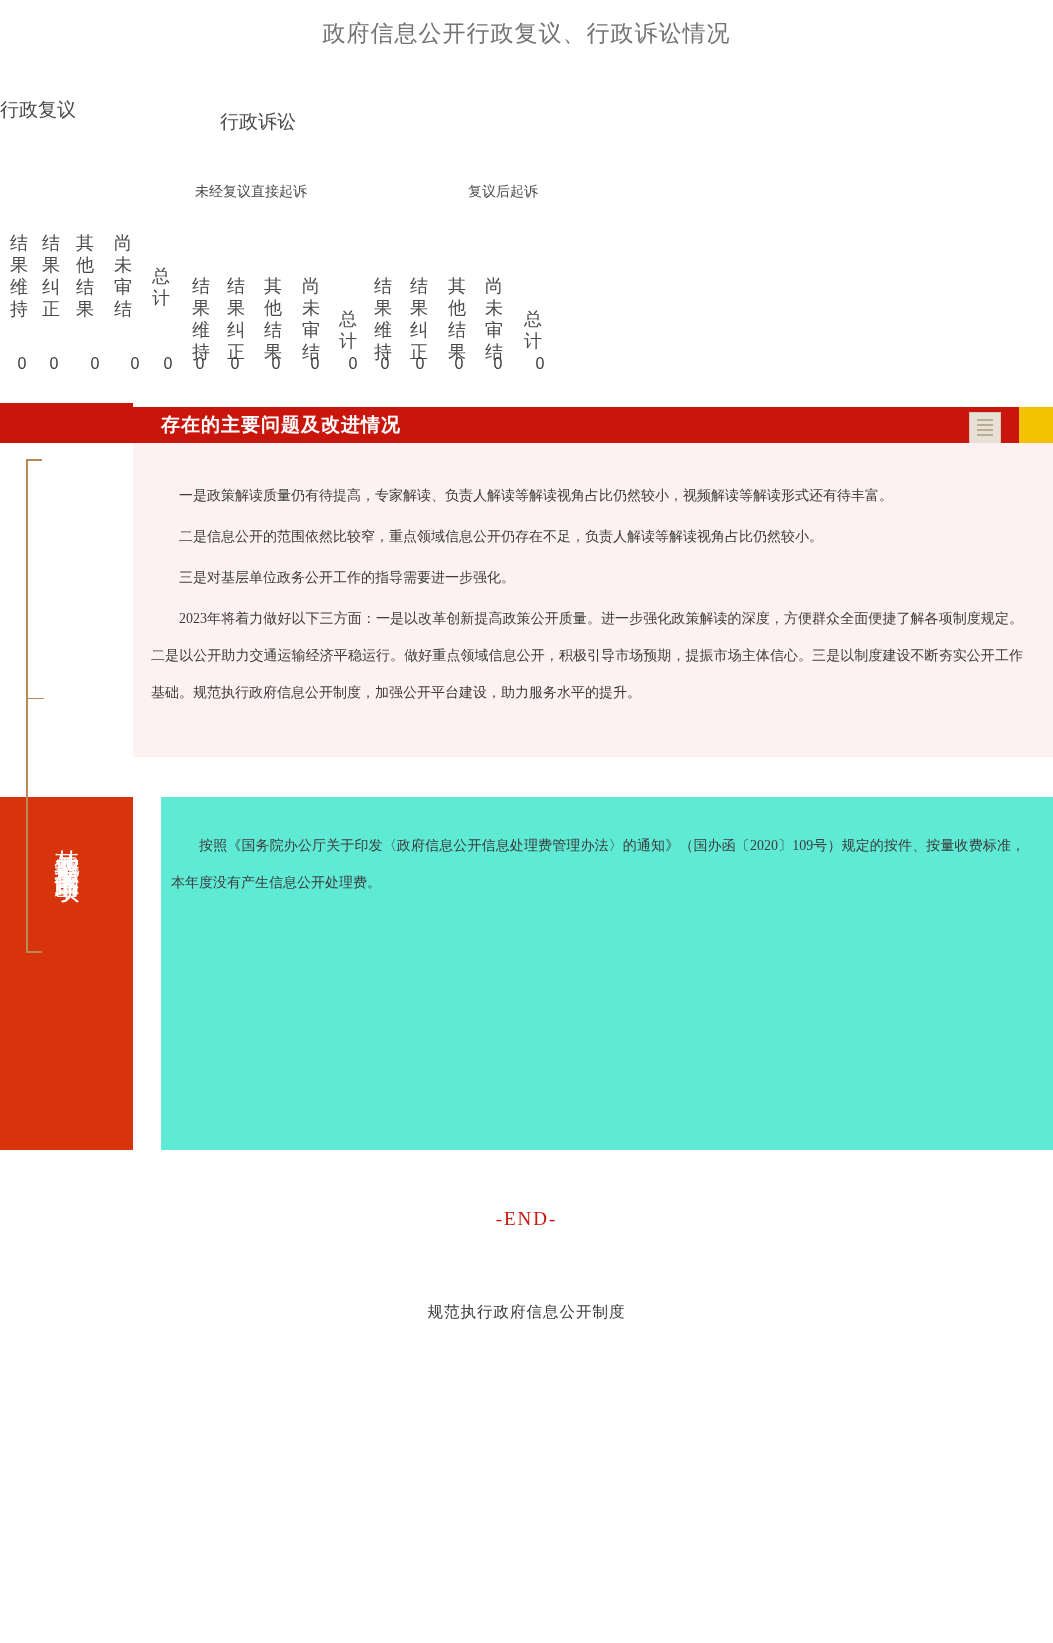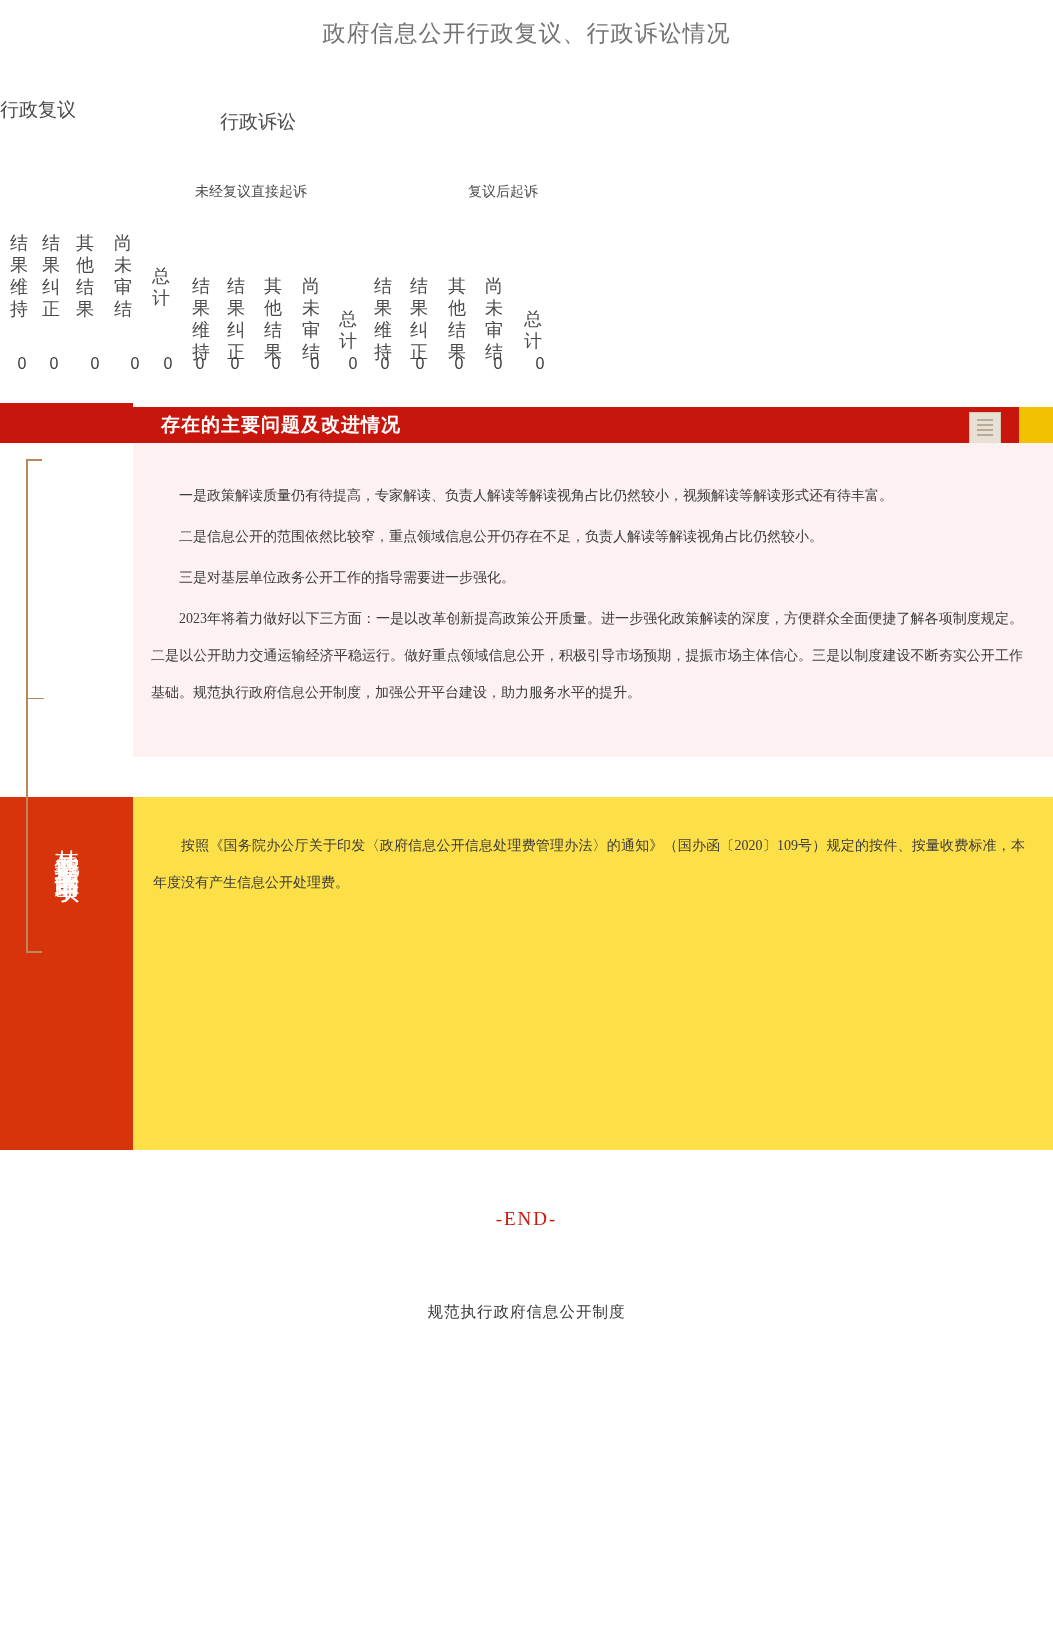--- a/index.html
+++ b/index.html
@@ -181,22 +181,23 @@
     font-family: "Liberation Serif", "DejaVu Serif", serif;
   }
   .other-label .vtext {
     writing-mode: vertical-rl;
     text-orientation: upright;
     display: inline-block;
     letter-spacing: 4px;
   }
   .other-body {
     flex: 1;
-    background: #fde047;
-    padding: 30px 28px 0 20px;
+    background: #5eead4;
+    padding: 30px 28px 0 10px;
+    margin-left: 28px;
   }
 
   
   .end-mark {
     text-align: center;
     color: #c9160c;
     font-size: 19px;
     letter-spacing: 2px;
     margin-top: 58px;
     font-family: "Liberation Serif", "DejaVu Serif", serif;

